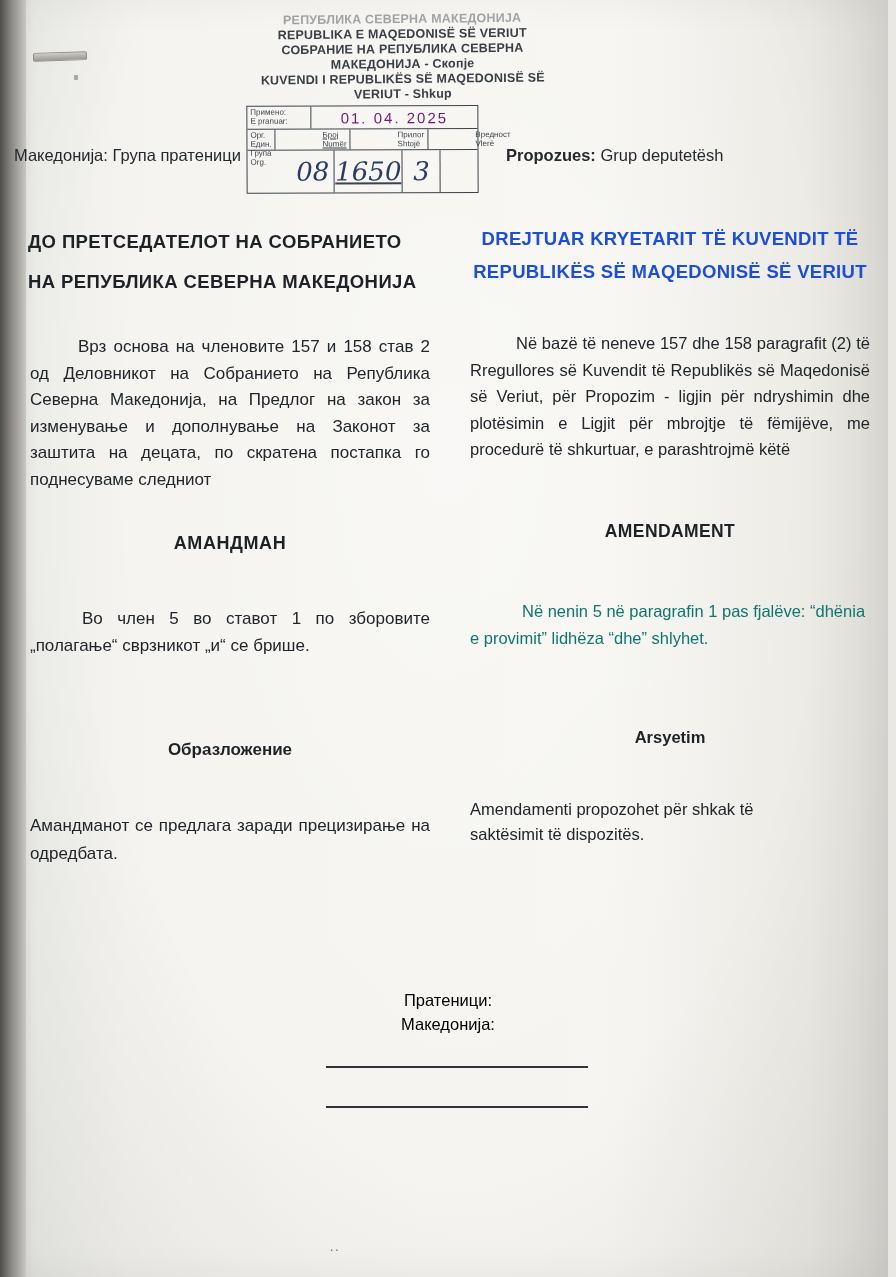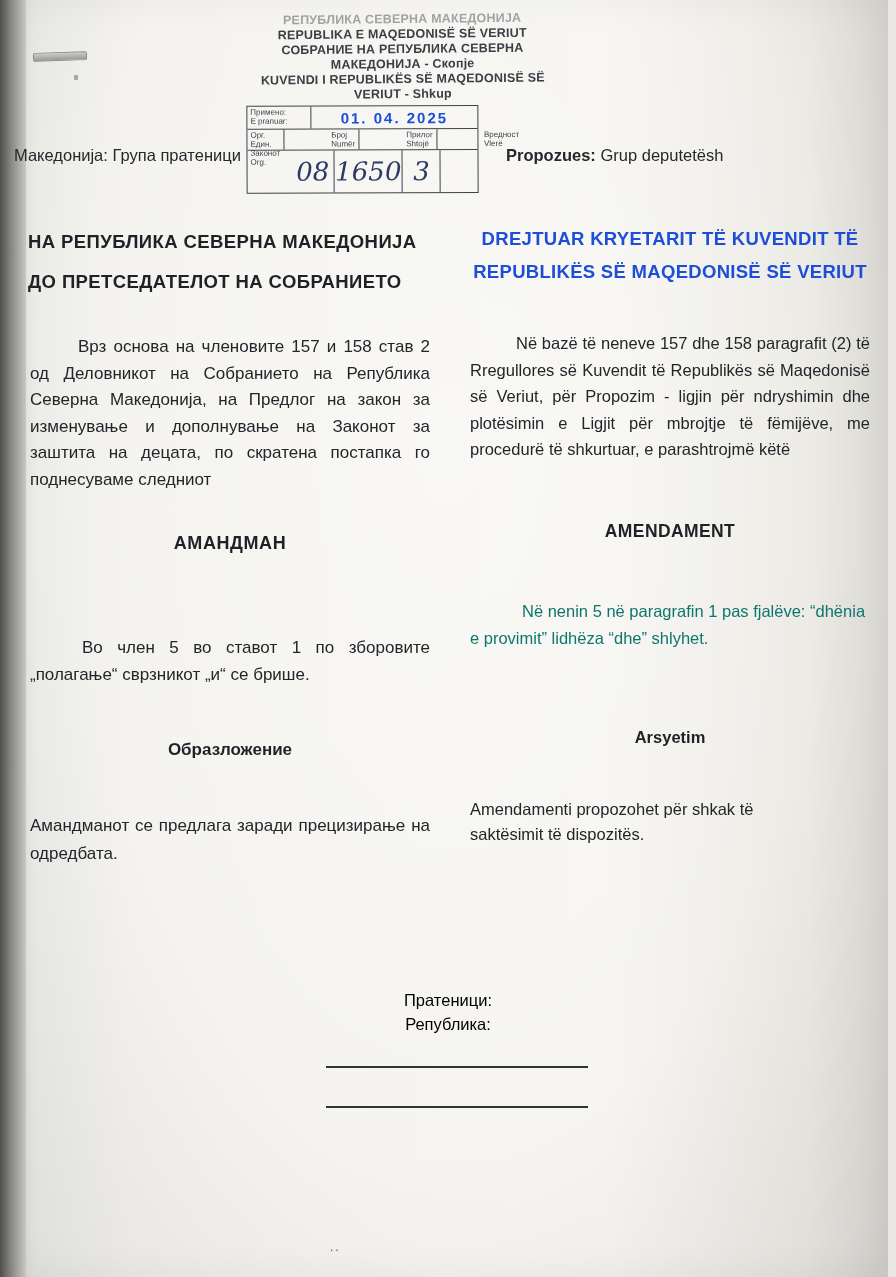--- a/index.html
+++ b/index.html
@@ -100,33 +100,33 @@
     font-size: 8px;
     line-height: 9px;
     color: #3c434a;
     box-sizing: border-box;
   }
   .stamp-cell:last-child { border-right: none; }
   .stamp-received { width: 64px; }
   .stamp-date {
     flex: 1;
     font-size: 15px;
-    font-weight: 700;
+    font-weight: 400;
     letter-spacing: 2px;
     display: flex;
     align-items: center;
     justify-content: center;
     font-family: "Liberation Sans", sans-serif;
-    color: #1d4ed8;
+    color: #701a75;
   }
   .stamp-h { height: 22px; }
   .stamp-h2 { height: 20px; gap: 44px; }
   .stamp-h3 { height: 42px; }
   .c1 { width: 64px; }
-  .c2 { width: 68px; }
+  .c2 { width: 68px; text-decoration: underline; }
   .c3 { width: 56px; }
   .c4 { width: 54px; }
   .hand {
     font-family: "DejaVu Serif", serif;
     font-size: 26px;
     font-style: italic;
     color: #2b3b63;
     display: flex;
     align-items: center;
     justify-content: center;
@@ -223,21 +223,20 @@
   .amend-left {
     position: absolute;
     left: 30px;
     top: 605px;
     width: 400px;
     font-size: 17px;
     line-height: 27px;
     text-align: justify;
     text-indent: 52px;
     color: #22262a;
-    margin-top: 29px;
   }
   .amend-right {
     position: absolute;
     left: 470px;
     top: 598px;
     width: 400px;
     font-size: 16.5px;
     line-height: 27px;
     color: #0f766e;
     text-indent: 52px;
@@ -331,21 +330,21 @@
       <div class="stamp-row stamp-h">
         <div class="stamp-cell stamp-received">
           <div>Примено:</div>
           <div>E pranuar:</div>
         </div>
         <div class="stamp-cell stamp-date">01. 04. 2025</div>
       </div>
       <div class="stamp-row stamp-h2">
         <div class="stamp-cell c1">
           <div>Орг. Един.</div>
-          <div>Законот Org.</div>
+          <div>Група Org.</div>
         </div>
         <div class="stamp-cell c2">
           <div>Број</div>
           <div>Numër</div>
         </div>
         <div class="stamp-cell c3">
           <div>Прилог</div>
           <div>Shtojë</div>
         </div>
         <div class="stamp-cell c4">
@@ -370,41 +369,41 @@
     </div>
   </div>
 
   <div class="proposer-left">Македонија: Група пратеници</div>
   <div class="proposer-right">
     <b>Propozues:</b>
     <span>Grup deputetësh</span>
   </div>
 
   <div class="hdr-left">
+    <div>ДО ПРЕТСЕДАТЕЛОТ НА СОБРАНИЕТО</div>
     <div>НА РЕПУБЛИКА СЕВЕРНА МАКЕДОНИЈА</div>
-    <div>ДО ПРЕТСЕДАТЕЛОТ НА СОБРАНИЕТО</div>
   </div>
   <div class="hdr-right">DREJTUAR KRYETARIT TË KUVENDIT TË REPUBLIKËS SË MAQEDONISË SË VERIUT</div>
 
   <div class="body-left">Врз основа на членовите 157 и 158 став 2 од Деловникот на Собранието на Република Северна Македонија, на Предлог на закон за изменување и дополнување на Законот за заштита на децата, по скратена постапка го поднесуваме следниот</div>
   <div class="body-right">Në bazë të neneve 157 dhe 158 paragrafit (2) të Rregullores së Kuvendit të Republikës së Maqedonisë së Veriut, për Propozim - ligjin për ndryshimin dhe plotësimin e Ligjit për mbrojtje të fëmijëve, me procedurë të shkurtuar, e parashtrojmë këtë</div>
 
   <div class="title-left">АМАНДМАН</div>
   <div class="title-right">AMENDAMENT</div>
 
   <div class="amend-left">Во член 5 во ставот 1 по зборовите „полагање“ сврзникот „и“ се брише.</div>
   <div class="amend-right">Në nenin 5 në paragrafin 1  pas fjalëve: “dhënia e provimit” lidhëza  “dhe” shlyhet.</div>
 
   <div class="reason-title-left">Образложение</div>
   <div class="reason-title-right">Arsyetim</div>
 
   <div class="reason-left">Амандманот се предлага заради прецизирање на одредбата.</div>
   <div class="reason-right">Amendamenti propozohet për shkak të saktësimit të dispozitës.</div>
 
   <div class="signers">
     <div>Пратеници:</div>
-    <div>Република:</div>
+    <div>Македонија:</div>
   </div>
   <div class="sig-line sig1"></div>
   <div class="sig-line sig2"></div>
 
   <div class="dots">..</div>
 </div>
 
 </body></html>

